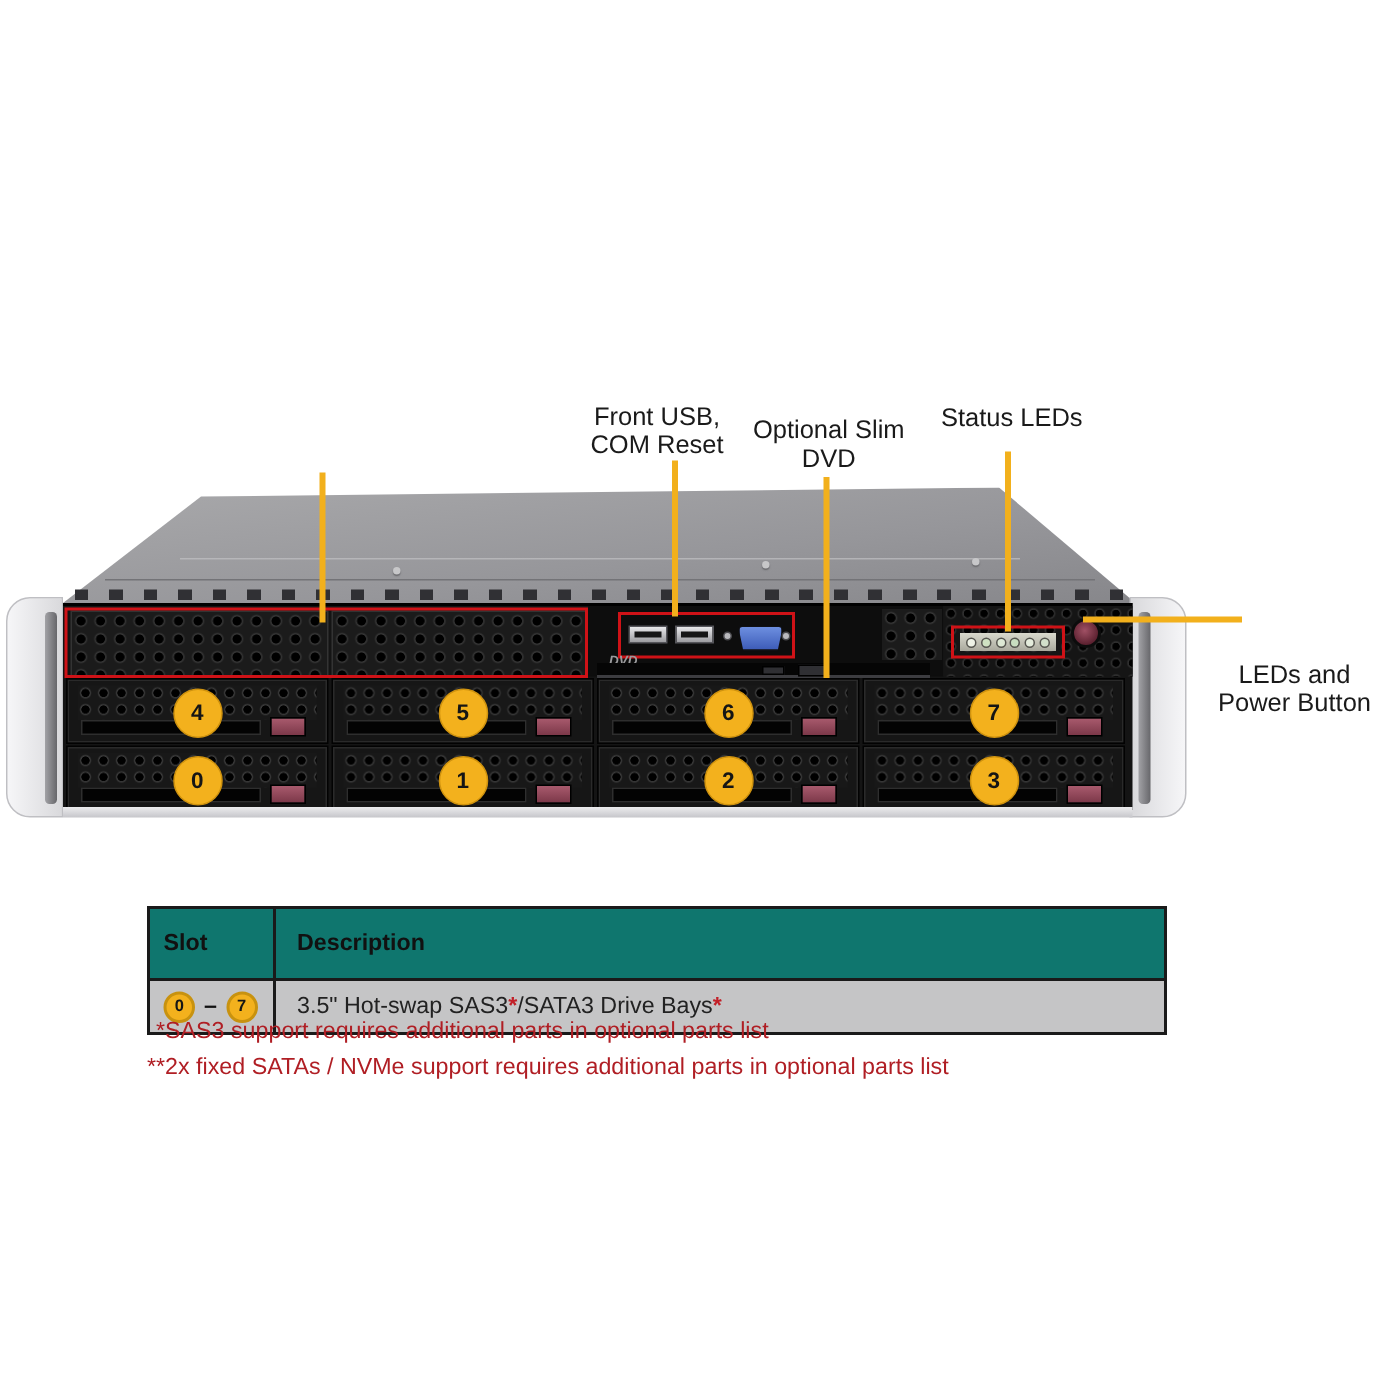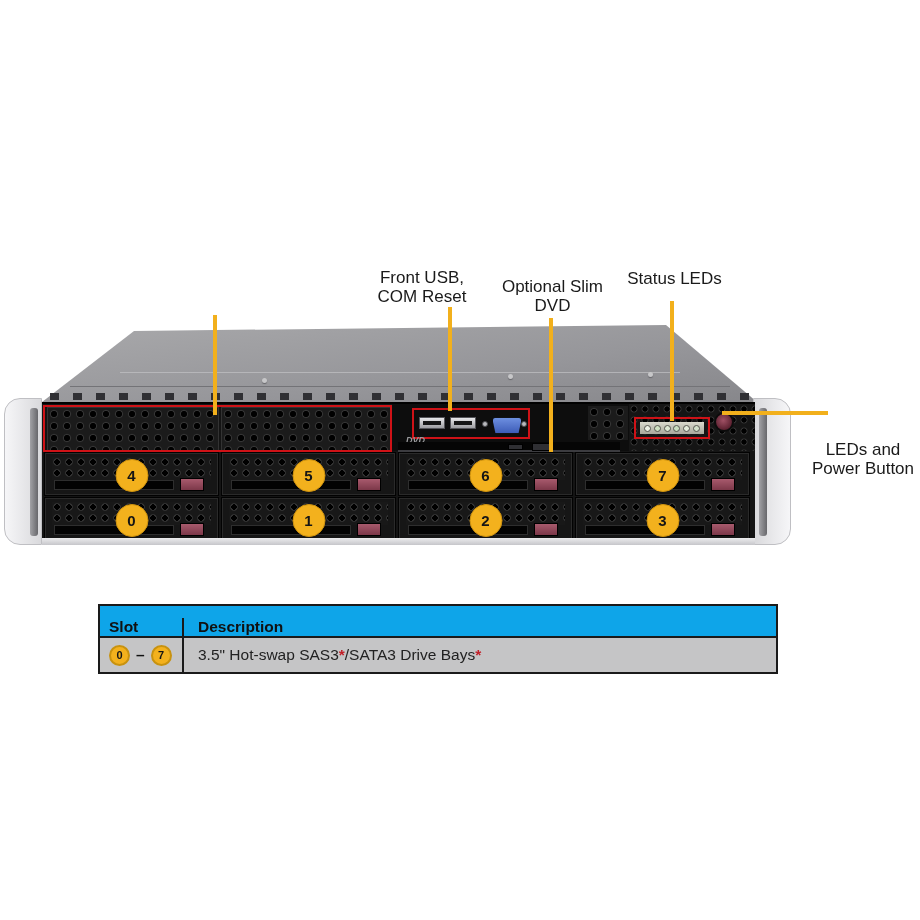--- a/index.html
+++ b/index.html
@@ -72,42 +72,42 @@
   .ear.left{left:4px;border-radius:16px 0 0 16px;}
   .ear.right{left:753px;border-radius:0 16px 16px 0;background:linear-gradient(90deg,#d9d9dc,#f6f6f8);}
   .ear-handle{position:absolute;top:9px;width:8px;height:128px;border-radius:3px;
        background:linear-gradient(90deg,#a2a2a6,#67676b);}
   .bottom-strip{position:absolute;left:42px;top:538px;width:713px;height:7px;
        background:linear-gradient(#ececee,#c6c6ca);}
 
   
   .spec-table{position:absolute;left:98px;top:604px;width:680px;border:2px solid #1a1a1a;box-sizing:border-box;}
   .t-row{display:flex;}
-  .t-row.header{background:#0ea5e9;height:30px;align-items:flex-end;}
+  .t-row.header{background:#0f766e;height:46px;}
   .t-row.data{background:#c5c5c6;height:34px;border-top:2px solid #1a1a1a;}
   .t-cell{display:flex;align-items:center;box-sizing:border-box;padding-left:14px;font-size:15.5px;}
   .t-cell.slot{width:84px;border-right:2px solid #1a1a1a;flex:none;padding-left:9px;}
   .t-cell.head{font-weight:bold;color:#111;}
   .slot-badge{width:21px;height:21px;border-radius:50%;background:#f3b11d;border:2px solid #c8920f;
         display:flex;align-items:center;justify-content:center;font-size:11px;font-weight:bold;color:#151515;
         box-sizing:border-box;flex:none;}
   .slot-dash{margin:0 6px;font-weight:bold;color:#111;}
   .desc-text{color:#222;}
 
   .footnotes{position:absolute;left:98px;top:676px;font-size:15.5px;line-height:24px;color:#b01e24;}
   .footnotes .fn1{padding-left:6px;}
 </style>
 </head>
 <body>
 
 <div id="page">
 
 
 
-  <div class="callout" style="left:372px;top:268px;width:100px;">
+  <div class="callout" style="left:388px;top:268px;width:100px;">
     <span>Front USB,</span><br>
     <span>COM Reset</span>
   </div>
 
   <div class="callout" style="left:500px;top:277px;width:105px;">
     <span>Optional Slim</span><br>
     <span>DVD</span>
   </div>
 
   <div class="callout" style="left:622px;top:269px;width:105px;">
@@ -245,14 +245,18 @@
       </div>
       <div class="t-cell">
         <span class="desc-text">3.5" Hot-swap  SAS3</span>
           <span class="star">*</span>
           <span class="desc-text">/SATA3 Drive Bays</span>
           <span class="star">*</span>
       </div>
     </div>
   </div>
 
+  <div class="footnotes">
+    <div class="fn1">*SAS3 support requires additional parts in optional parts list</div>
+    <div class="fn2">**2x fixed SATAs / NVMe support requires additional parts in optional parts list</div>
+  </div>
 
 </div>
 
 </body></html>

